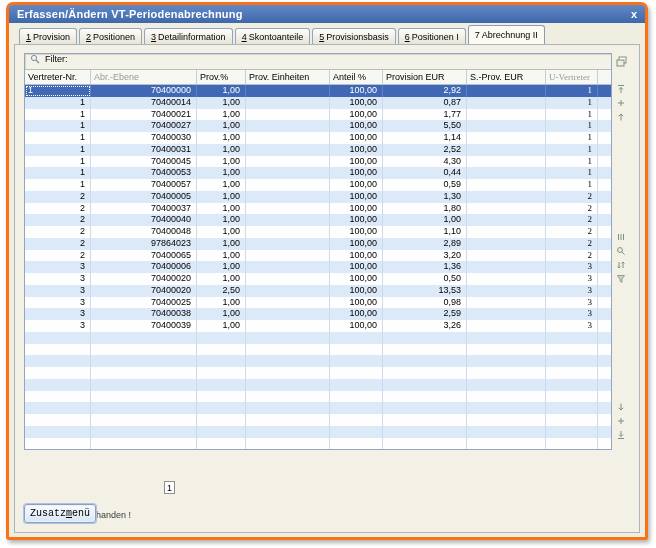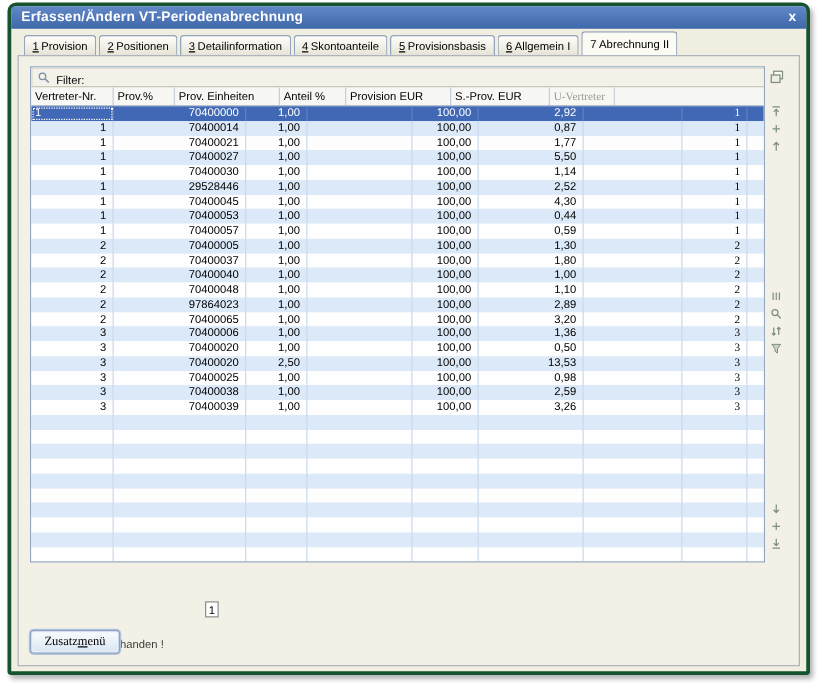--- a/index.html
+++ b/index.html
@@ -1,21 +1,21 @@
 <!DOCTYPE html>
 <html><head>
 <meta charset="utf-8">
 <style>
   html,body{margin:0;padding:0;background:#fff;width:656px;height:548px;
     font-family:"Liberation Sans",sans-serif;-webkit-font-smoothing:none;}
   .page{position:relative;width:656px;height:548px;background:#fff;overflow:hidden;}
 
   
   .window{position:absolute;left:6px;top:2px;width:642px;height:538px;box-sizing:border-box;
-    background:#F0EEE1;border:3px solid #14532d;border-radius:7px 7px 3px 3px;
+    background:#F0EEE1;border:3px solid #f97316;border-radius:7px 7px 3px 3px;
     box-shadow:2px 3px 4px rgba(0,0,0,.3);}
   .titlebar{height:18px;display:flex;align-items:center;padding:0 8px;box-sizing:border-box;
     background:linear-gradient(#6288C6,#3E68AA);border-radius:3px 3px 0 0;color:#fff;}
   .titlebar .title{font-size:11px;font-weight:bold;letter-spacing:.2px;}
   .titlebar .close{margin-left:auto;font-size:11px;font-weight:bold;cursor:pointer;line-height:1;}
 
   
   .tabs{position:absolute;left:10px;top:21px;height:18px;display:flex;align-items:flex-end;z-index:3;}
   .tab{display:inline-flex;align-items:center;height:15px;padding:0 6px;font-size:9px;color:#000;
     background:linear-gradient(#FEFDFA,#E7E4D6);border:1px solid #95A5BC;border-bottom:none;
@@ -25,21 +25,21 @@
   .tab .lbl{white-space:nowrap;}
 
   
   .panel{position:absolute;left:5px;top:39px;width:626px;height:489px;box-sizing:border-box;
     background:#F3F1E5;border:1px solid #AEB4BE;}
 
   
   .grid{position:absolute;left:9px;top:8px;width:588px;height:397px;box-sizing:border-box;
     border:1px solid #93A6C1;background:#FDFEFF;overflow:hidden;}
   .filterbar{height:16px;box-sizing:border-box;background:#F3F2E9;border-bottom:1px solid #BFBCAC;
-    box-shadow:inset 1px 1px 0 #D8D5C6;display:flex;align-items:flex-end;gap:5px;padding-left:5px;font-size:9px;color:#000;}
+    box-shadow:inset 1px 1px 0 #D8D5C6;display:flex;align-items:flex-start;gap:5px;padding-left:5px;font-size:9px;color:#000;}
   .ghead{height:14px;display:flex;background:#F7F7F3;border-bottom:1px solid #B4BFCE;font-size:9px;}
   .hcell{box-sizing:border-box;border-right:1px solid #C5CEDA;padding:0 3px;display:flex;align-items:center;
     white-space:nowrap;overflow:hidden;cursor:pointer;}
   .hcell.muted{color:#9B9B93;}
   .gbody{position:relative;}
   .grow{display:flex;height:11.75px;background:#FEFEFE;cursor:default;}
   .grow.alt{background:#DCE9F8;}
   .grow.sel{background:#4168B4;color:#fff;}
   .gcell{box-sizing:border-box;border-right:1px solid #CBDAEC;font-size:9px;line-height:11.5px;
     padding:0 5px 0 2px;overflow:hidden;white-space:nowrap;}
@@ -55,21 +55,21 @@
   .sidestrip{position:absolute;left:598px;top:8px;width:16px;height:397px;}
   .sbtn{position:absolute;left:2px;width:12px;height:12px;display:flex;align-items:center;
     justify-content:center;cursor:pointer;}
   .sbtn svg{display:block;}
 
   
   .status{position:absolute;left:17px;top:441px;font-size:9px;color:#3A3A3A;margin-top:24px;}
   .counterbox{position:absolute;left:149px;top:436px;width:11px;height:13px;box-sizing:border-box;
     border:1px solid #8E8E8E;background:#fff;font-size:9px;text-align:center;line-height:12px;color:#000;}
   .xp-btn{position:absolute;left:9px;top:459px;width:72px;height:19px;box-sizing:border-box;
-    font-family:Liberation Serif, serif;font-size:10px;color:#000;
+    font-family:Liberation Mono, monospace;font-size:10px;color:#000;
     background:linear-gradient(#FAFCFE,#D9E6F3);border:1px solid #8CA0C4;border-radius:3px;
     box-shadow:inset 0 0 0 1px #E9F1FA, 0 0 0 1px #AFC2DE;cursor:pointer;padding:0;}
 </style>
 </head>
 <body>
 
 <div class="page">
   <div class="window">
 
     <div class="titlebar">
@@ -93,21 +93,21 @@
       <div class="tab">
           <u>4</u>
           <span class="lbl">Skontoanteile</span>
         </div>
       <div class="tab">
           <u>5</u>
           <span class="lbl">Provisionsbasis</span>
         </div>
       <div class="tab">
           <u>6</u>
-          <span class="lbl">Allgemein I</span>
+          <span class="lbl">Positionen I</span>
         </div>
       <div class="tab active">
           <span style="margin-right:2px">7</span>
           <span class="lbl">Abrechnung II</span>
         </div>
     </div>
 
     <div class="panel">
 
       <div class="grid">
@@ -116,20 +116,21 @@
             <svg width="10" height="10" viewBox="0 0 10 10">
                 <circle cx="4" cy="4" r="2.6" fill="none" stroke="#7A8CA6" stroke-width="1"></circle>
                 <line x1="6.2" y1="6.2" x2="9" y2="9" stroke="#7A8CA6" stroke-width="1.3"></line>
               </svg>
           </span>
           <span>Filter:</span>
         </div>
 
         <div class="ghead">
           <span class="hcell c0">Vertreter-Nr.</span>
+          <span class="hcell c1 muted">Abr.-Ebene</span>
           <span class="hcell c2">Prov.%</span>
           <span class="hcell c3">Prov. Einheiten</span>
           <span class="hcell c4">Anteil %</span>
           <span class="hcell c5">Provision EUR</span>
           <span class="hcell c6">S.-Prov. EUR</span>
           <span class="hcell c7 muted">U-Vertreter</span>
           <span class="hcell hfill"></span>
         </div>
 
         <div class="gbody">
@@ -183,21 +184,21 @@
               <span class="gcell c2 r">1,00</span>
               <span class="gcell c3 r"></span>
               <span class="gcell c4 r">100,00</span>
               <span class="gcell c5 r">1,14</span>
               <span class="gcell c6 r"></span>
               <span class="gcell c7 r">1</span>
               <span class="gcell fill"></span>
             </div>
             <div class="grow alt">
               <span class="gcell c0 r">1</span>
-              <span class="gcell c1 l">29528446</span>
+              <span class="gcell c1 l">70400031</span>
               <span class="gcell c2 r">1,00</span>
               <span class="gcell c3 r"></span>
               <span class="gcell c4 r">100,00</span>
               <span class="gcell c5 r">2,52</span>
               <span class="gcell c6 r"></span>
               <span class="gcell c7 r">1</span>
               <span class="gcell fill"></span>
             </div>
             <div class="grow">
               <span class="gcell c0 r">1</span>

